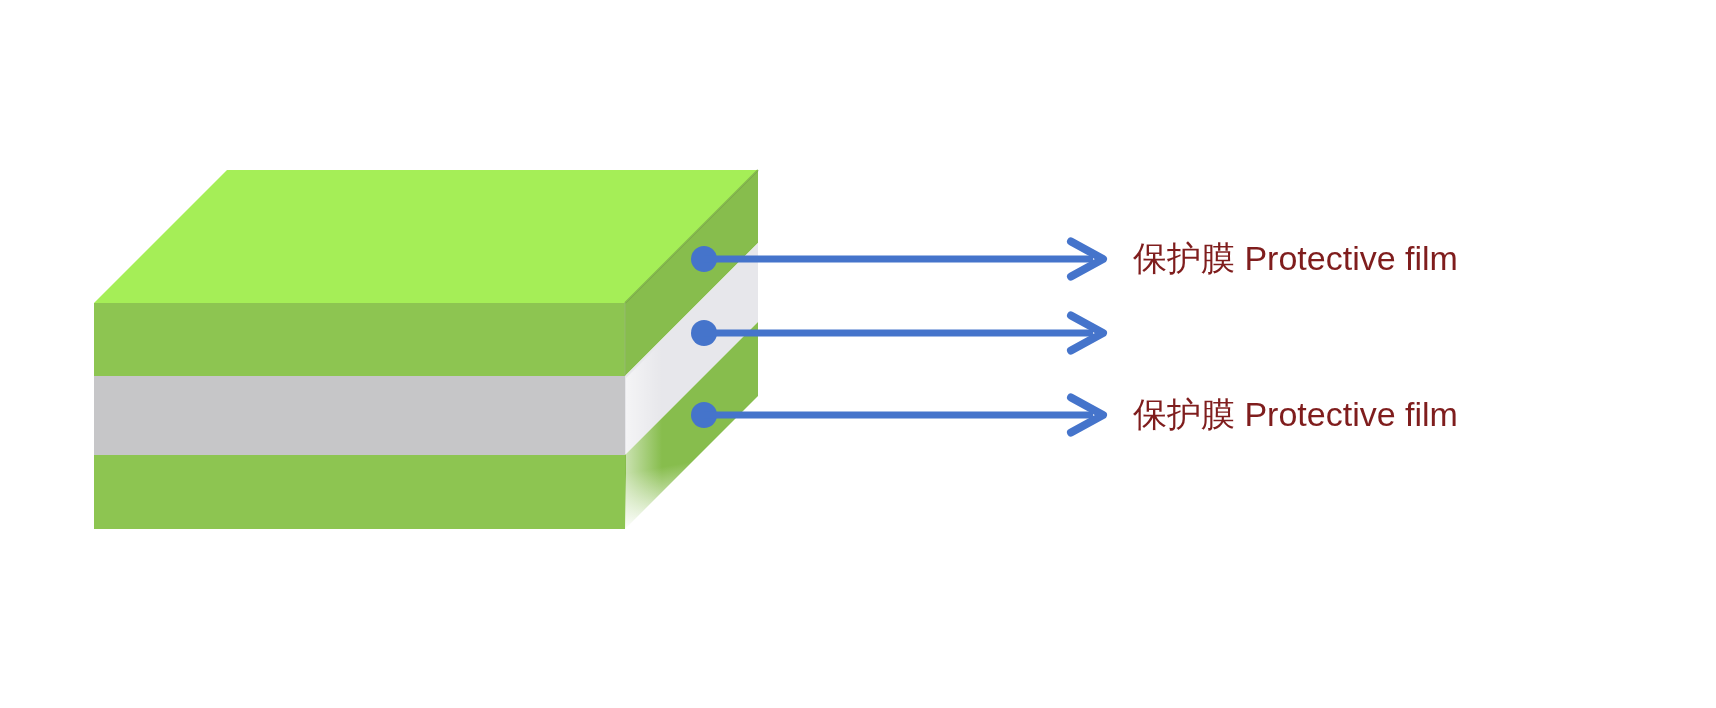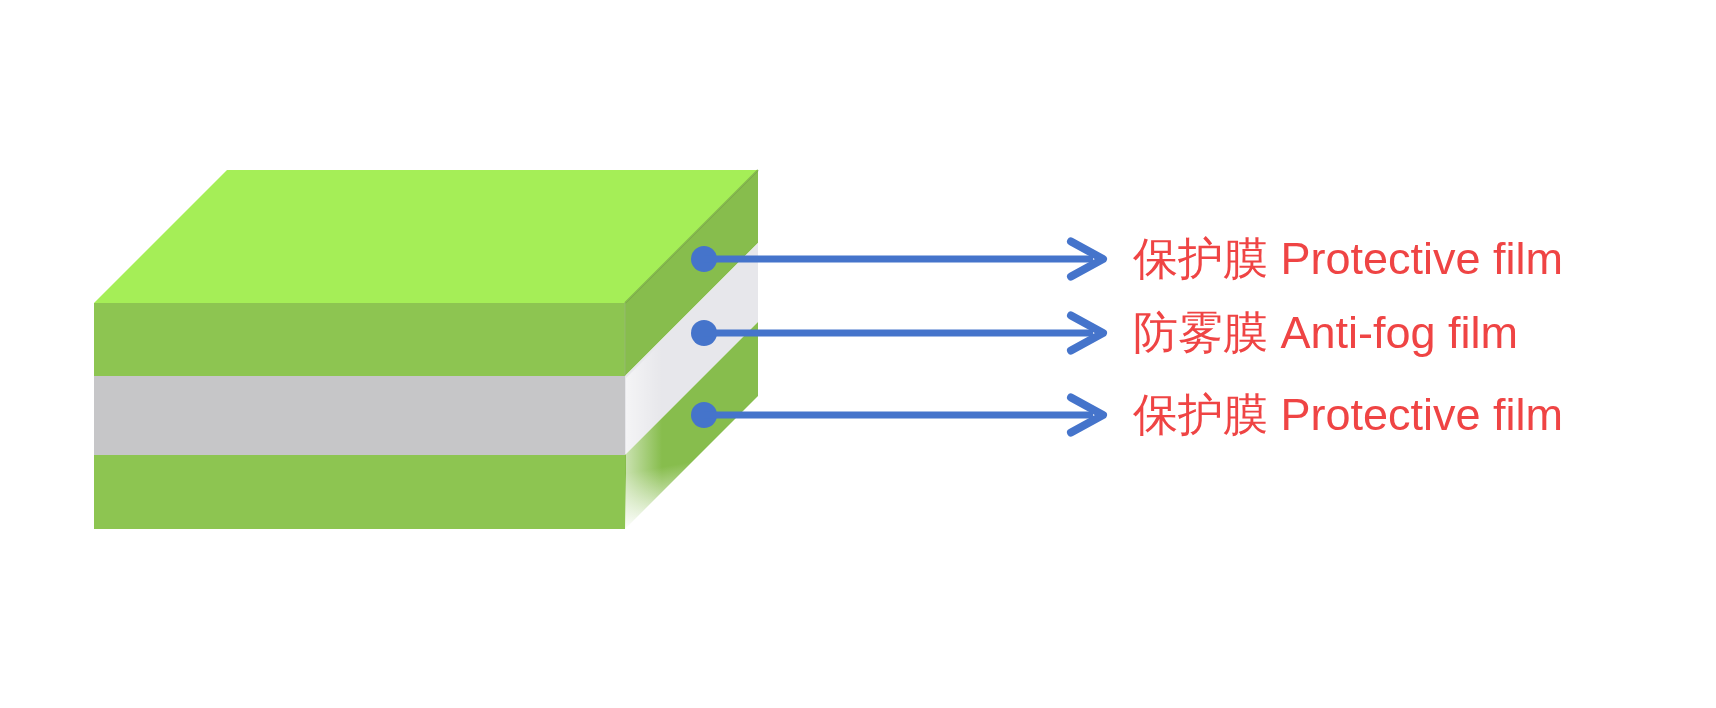--- a/index.html
+++ b/index.html
@@ -17,23 +17,23 @@
   }
   .canvas svg {
     position: absolute;
     left: 0;
     top: 0;
   }
   .layer-label {
     position: absolute;
     left: 1133px;
     transform: translateY(-50%);
-    font-size: 45px;
+    font-size: 34px;
     line-height: 1.1;
-    color: #ef4444;
+    color: #7f1d1d;
     white-space: nowrap;
   }
   .layer-label.l1 { top: 259px; }
   .layer-label.l2 { top: 333px; }
   .layer-label.l3 { top: 415px; }
 </style>
 </head>
 <body>
 
 <div class="canvas">
@@ -79,16 +79,15 @@
     </g>
 
     <g>
       <circle cx="704" cy="415" r="13" fill="#4574cb"></circle>
       <line x1="704" y1="415" x2="1093" y2="415" stroke-width="7" stroke="#4574cb"></line>
       <polyline points="1071,397.5 1103,415 1071,432.5" fill="none" stroke-width="8" stroke-linecap="round" stroke-linejoin="round" stroke="#4574cb"></polyline>
     </g>
   </svg>
 
   <div class="layer-label l1">保护膜 Protective film</div>
-  <div class="layer-label l2">防雾膜 Anti-fog film</div>
   <div class="layer-label l3">保护膜 Protective film</div>
 
 </div>
 
 </body></html>

